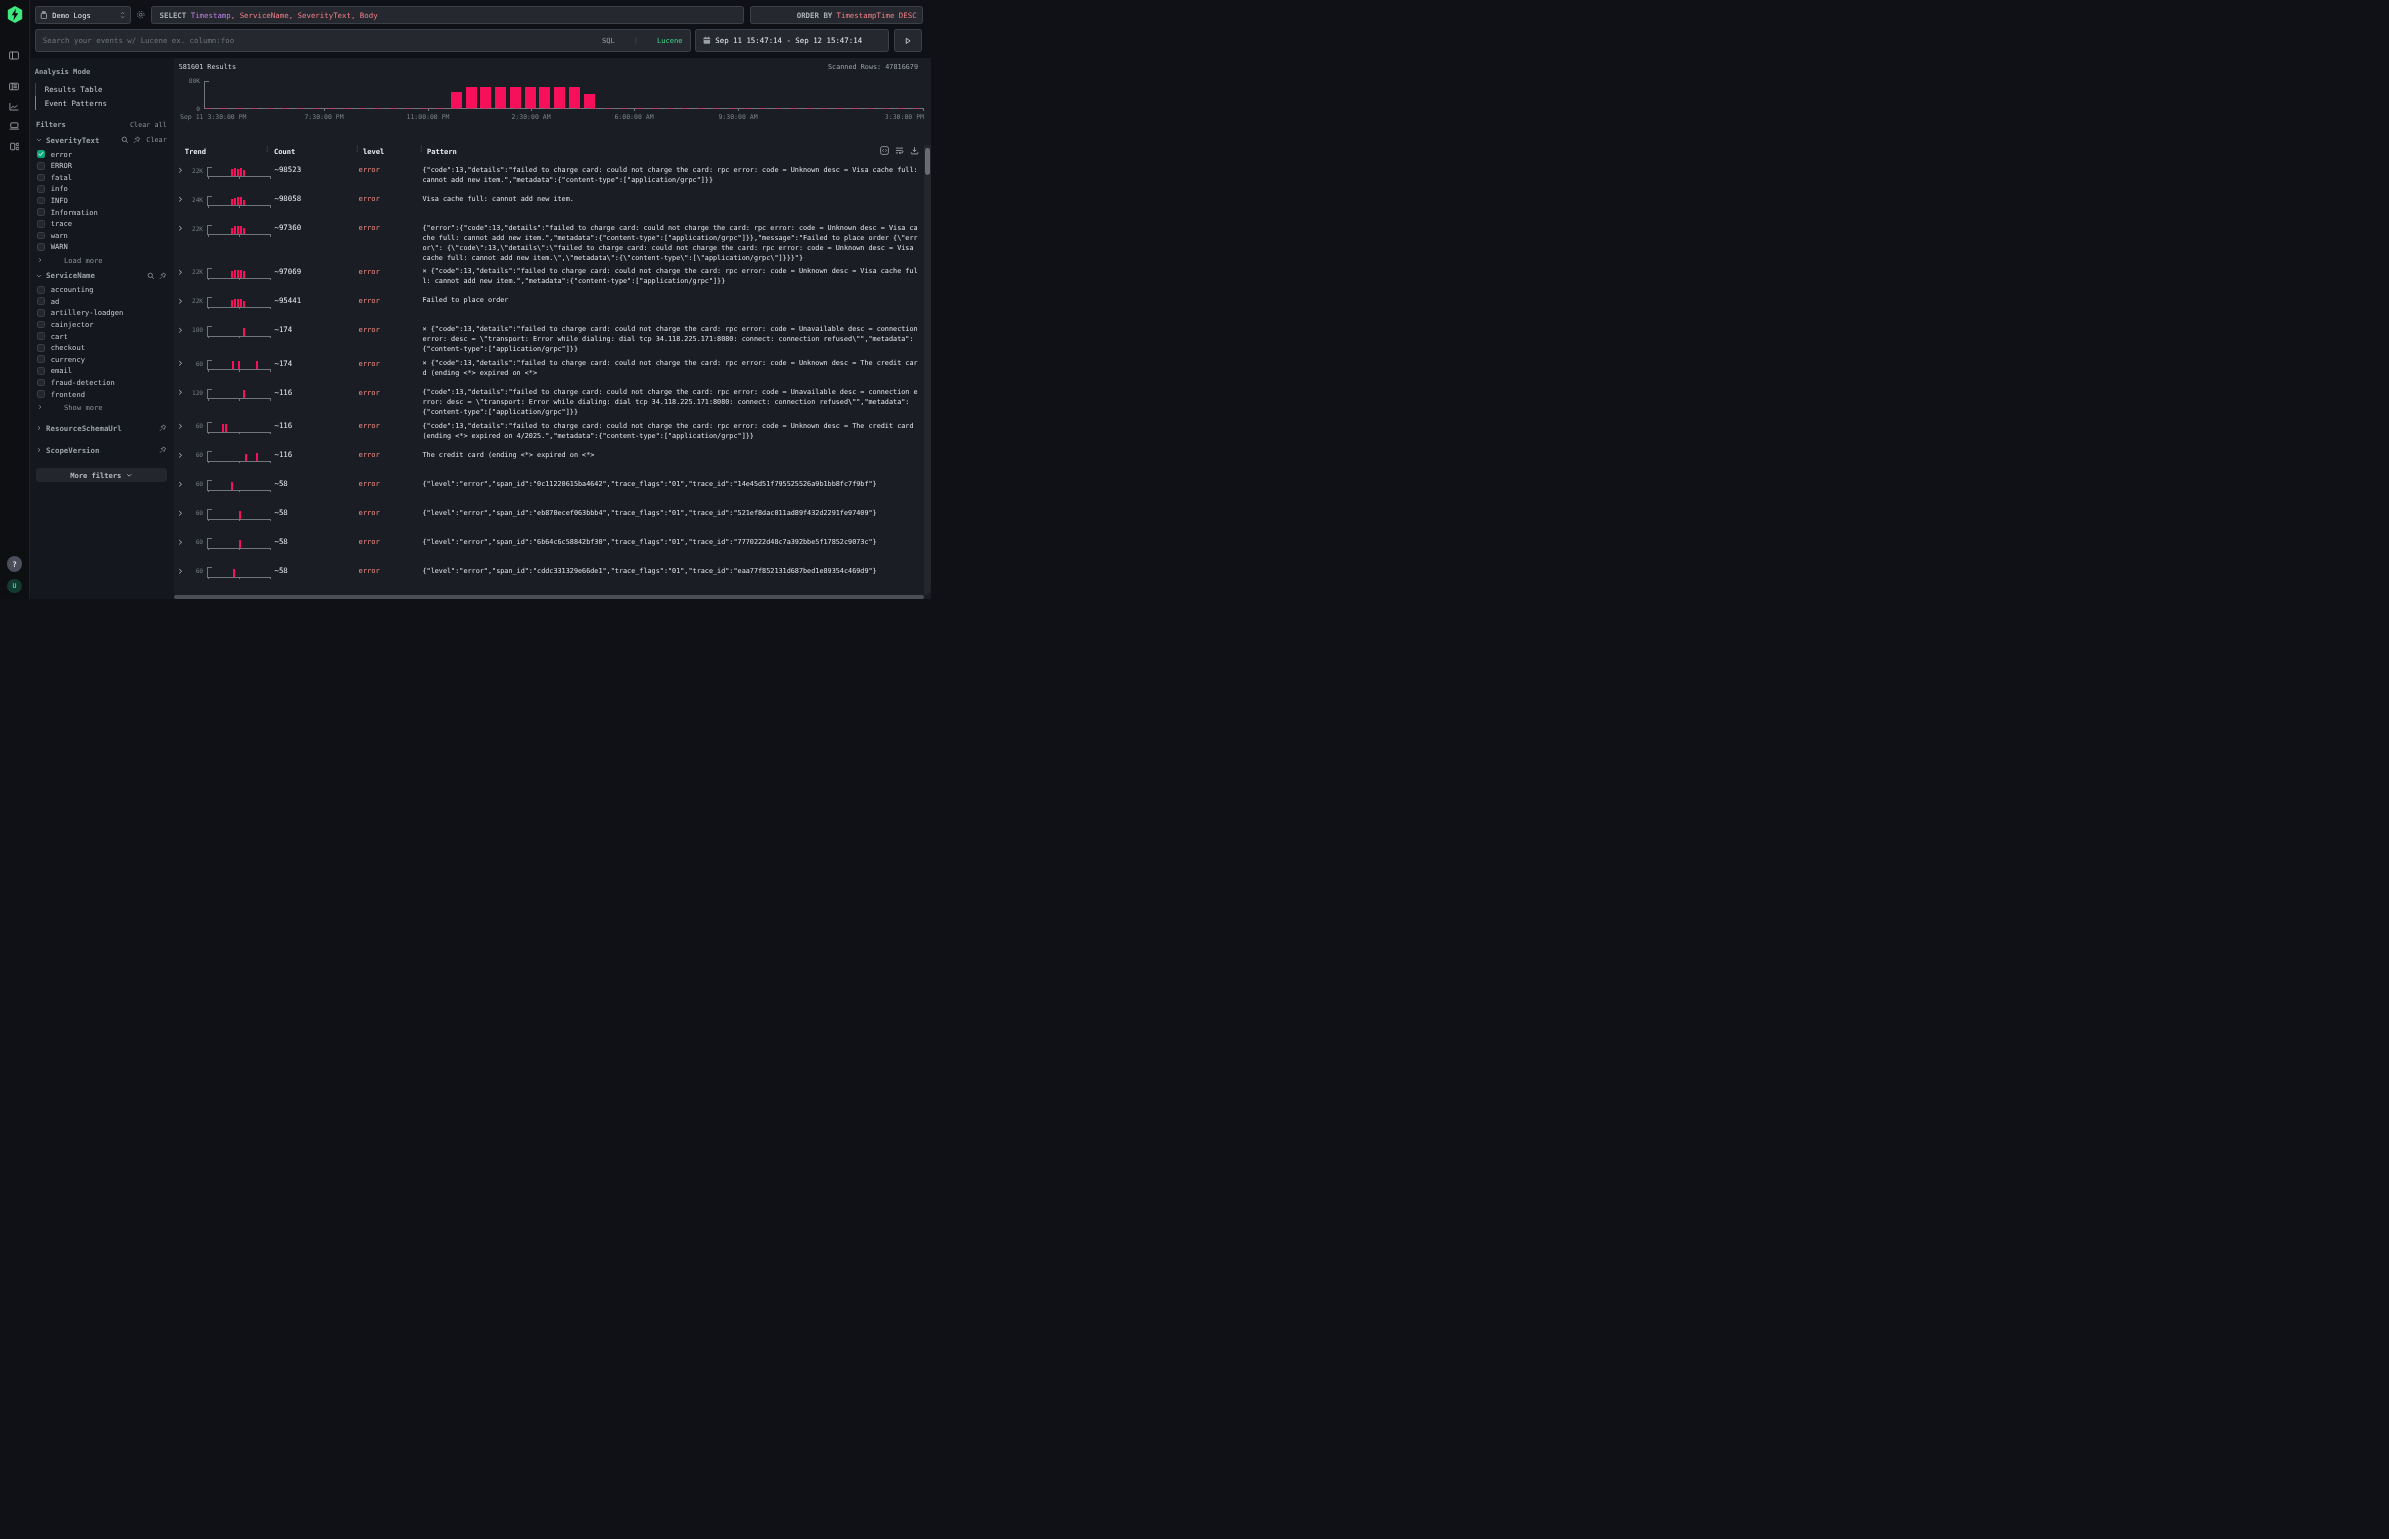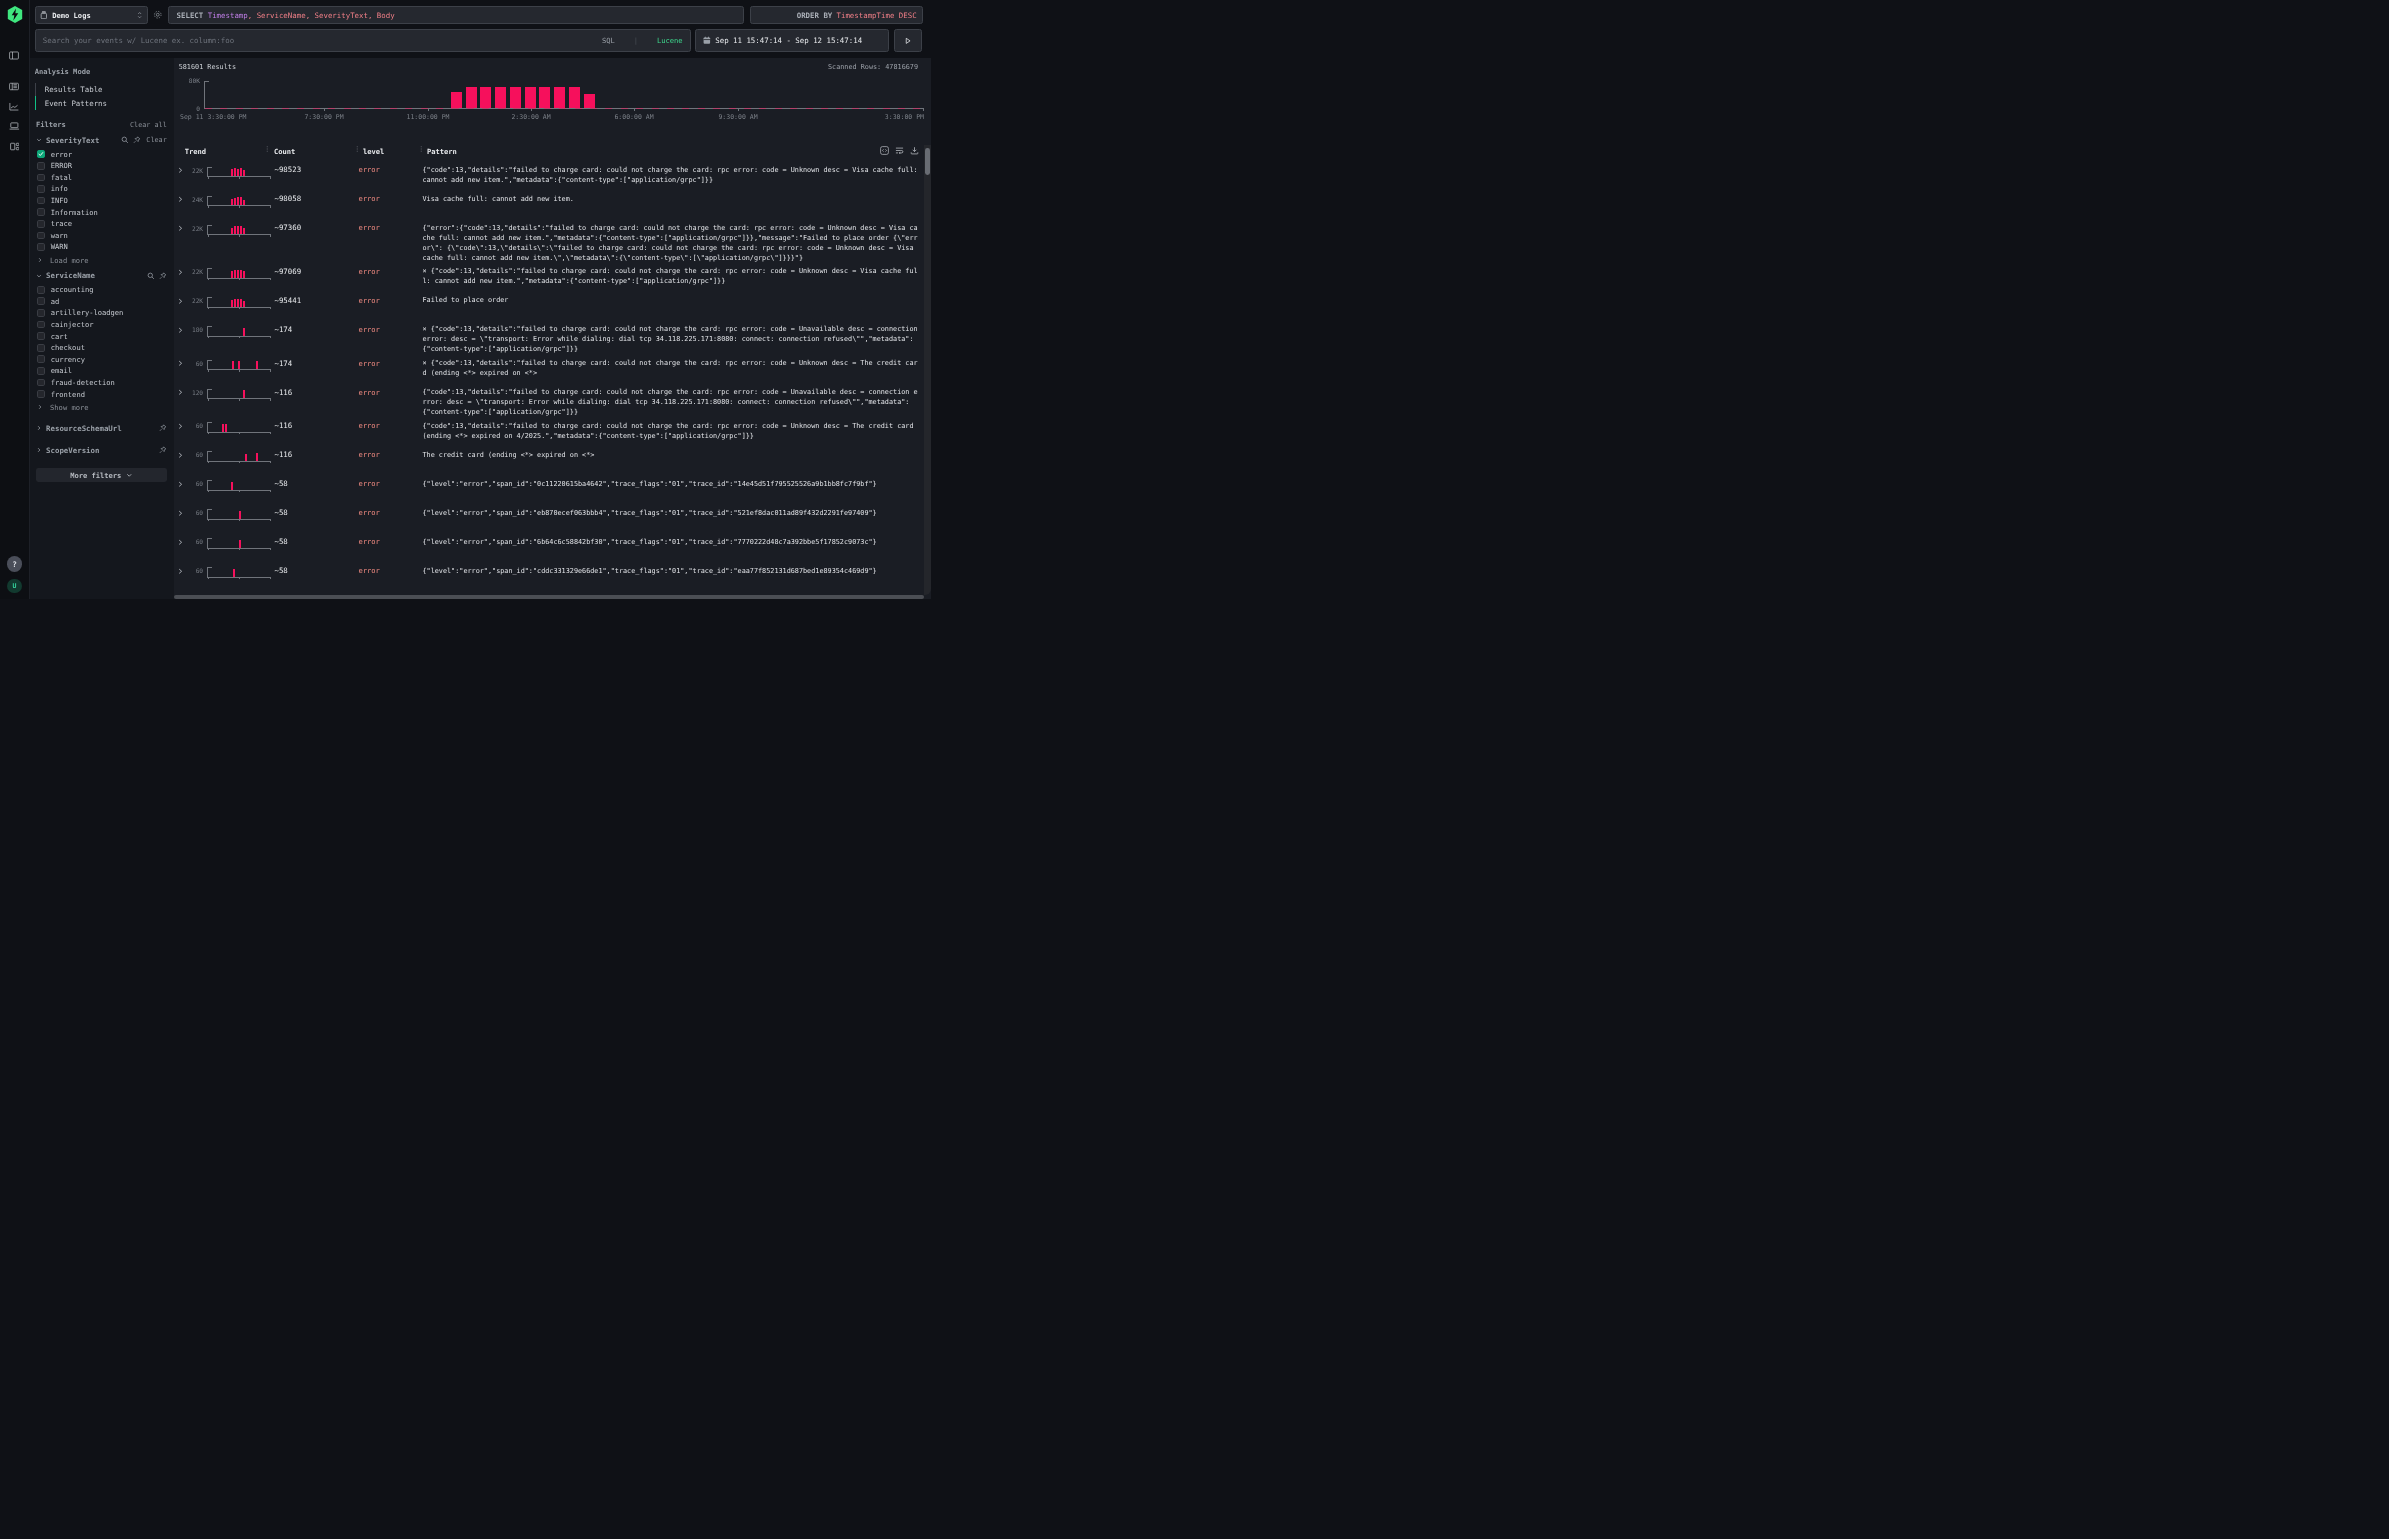--- a/index.html
+++ b/index.html
@@ -23,21 +23,21 @@
             color:#35d9a0; display:flex; align-items:center; justify-content:center;
             font-size:6.5px; font-weight:700; }
   
   .right { flex:1; display:flex; flex-direction:column; min-width:0; }
   .topbars { background:#0f1116; padding:6px 8.3px 6.5px 4.7px; flex:none; }
   .tb-row { display:flex; align-items:stretch; }
   .tb-row1 { height:18.4px; }
   .tb-row2 { height:22.6px; margin-top:4.7px; }
   .box { background:#25282f; border:0.6px solid #3c4048; border-radius:2.4px;
          display:flex; align-items:center; }
-  .source-select { width:113px; padding:0 4.7px; gap:4.2px; color:#e9ebee; cursor:pointer;font-weight:bold; }
+  .source-select { width:96px; padding:0 4.7px; gap:4.2px; color:#e9ebee; cursor:pointer; }
   .source-select .lbl { flex:1; font-size:7.1px; }
   .gear-wrap { width:15.4px; display:flex; align-items:center; justify-content:center;
                color:#9aa0a8; margin:0 3px 0 2.4px; cursor:pointer; }
   .query-box { flex:1; padding:0 7.1px; font-size:7.4px; white-space:nowrap; overflow:hidden; cursor:text; }
   .tk { white-space:pre; }
   .tk-kw  { color:#a9aeb6; font-weight:700; }
   .tk-purple { color:#c07fe8; }
   .tk-red { color:#ef7f87; }
   .order-box { width:173px; margin-left:6px; padding:0 6px; font-size:7.4px; white-space:nowrap; gap:4.2px; cursor:text; }
   .order-kw { color:#a9aeb6; font-weight:700;padding-left:40px; }
@@ -66,21 +66,21 @@
   .fg-head { display:flex; align-items:center; gap:4.2px; padding:4.2px 1.2px 3.6px 1.2px; color:#9aa0a8; }
   .fg-head .chev { display:flex; color:#9aa0a8; cursor:pointer; }
   .fg-name { font-size:7.4px; font-weight:700; color:#9aa0a8; cursor:pointer; }
   .fg-head .sp { flex:1; }
   .fg-ico { display:flex; color:#9aa0a8; cursor:pointer; }
   .fopt { display:flex; align-items:center; gap:6px; padding:1.8px 0 1.8px 2.4px; height:11.6px; cursor:pointer; }
   .cb { width:7.7px; height:7.7px; border-radius:1.8px; background:#24262c; border:0.6px solid #3a3d44;
         display:flex; align-items:center; justify-content:center; flex:none; }
   .cb.on { background:#0ca678; border-color:#0ca678; }
   .fopt .ol { font-size:7.1px; color:#c6cad0; }
-  .more-link { display:flex; align-items:center; gap:7px; color:#8b9098; font-size:7.1px;
+  .more-link { display:flex; align-items:center; gap:21px; color:#8b9098; font-size:7.1px;
                padding:3px 0 2.4px 2.4px; cursor:pointer; }
   .fgroup.collapsed { margin-top:5.3px; }
   .more-filters { margin:9.5px 1.2px 0 1.2px; height:14.2px; background:#23262d; border-radius:2.4px;
                   display:flex; align-items:center; justify-content:center; gap:4.7px;
                   font-size:7.1px; font-weight:700; color:#b6bac0; cursor:pointer; }
   
   .main { flex:1; position:relative; background:#1a1d24; min-width:0; }
   .results-bar { position:absolute; left:4.7px; right:13px; top:4.7px; display:flex;
                  justify-content:space-between; font-size:6.8px; }
   .results-count { color:#cfd3d8; }

